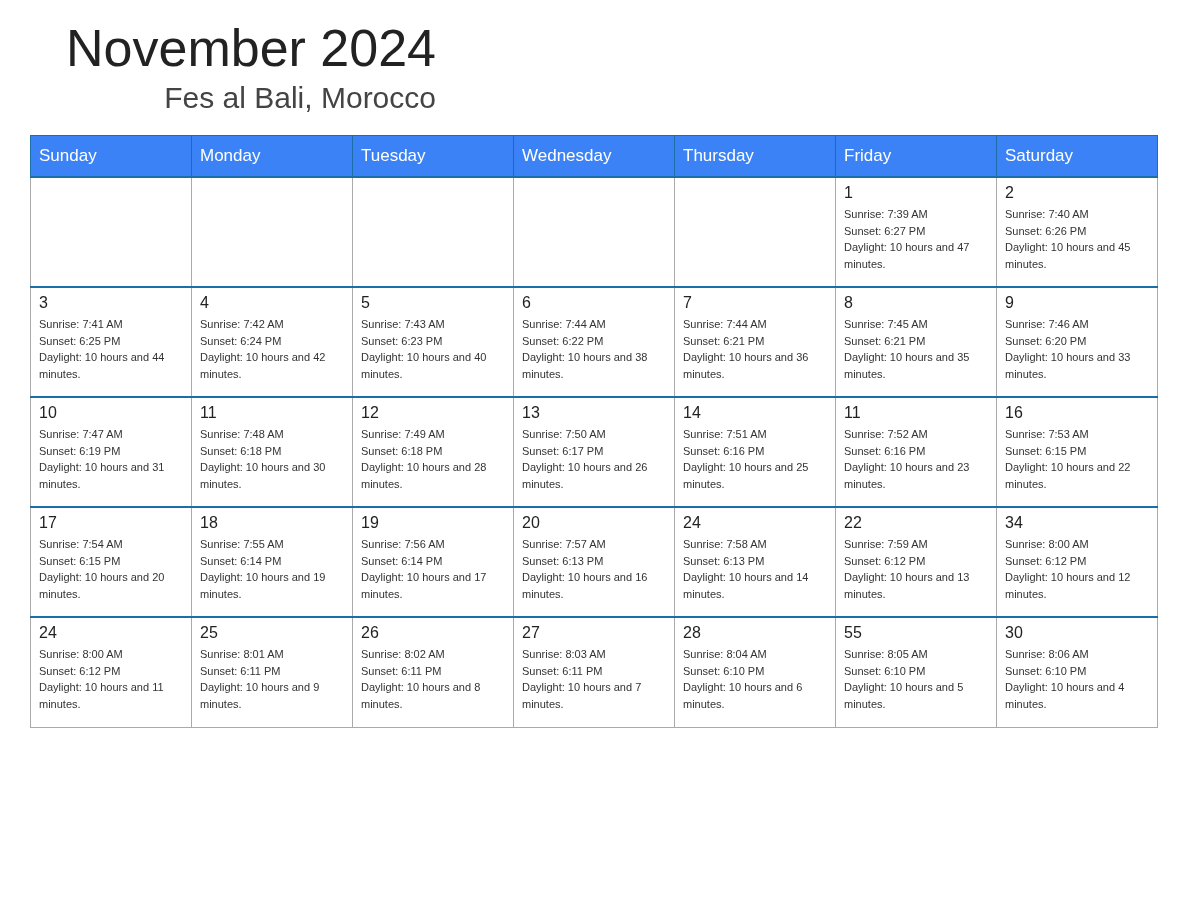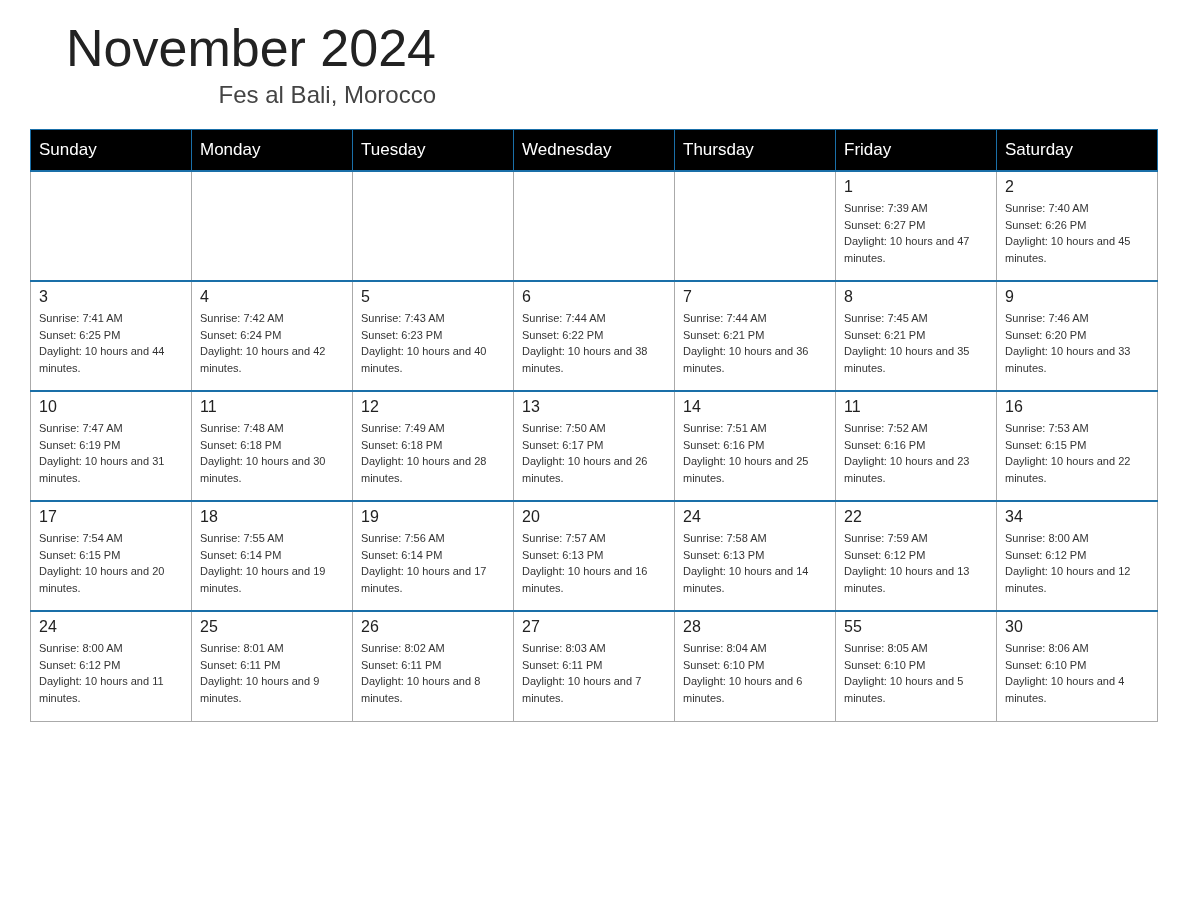--- a/index.html
+++ b/index.html
@@ -46,30 +46,30 @@
       text-align: right;
     }
     .calendar-title {
       font-size: 52px;
       font-weight: normal;
       color: #222;
       line-height: 1.1;
       margin-left: 36px;
     }
     .calendar-subtitle {
-      font-size: 24px;
+      font-size: 30px;
       color: #444;
       margin-top: 4px;
     }
     .calendar {
       width: 100%;
       border-collapse: collapse;
     }
     .calendar th {
-      background-color: #000000;
+      background-color: #3b82f6;
       color: #fff;
       padding: 10px 8px;
       font-size: 17px;
       font-weight: normal;
       text-align: left;
       border: 1px solid #1a6fa8;
     }
     .calendar td {
       border: 1px solid #aaa;
       vertical-align: top;

